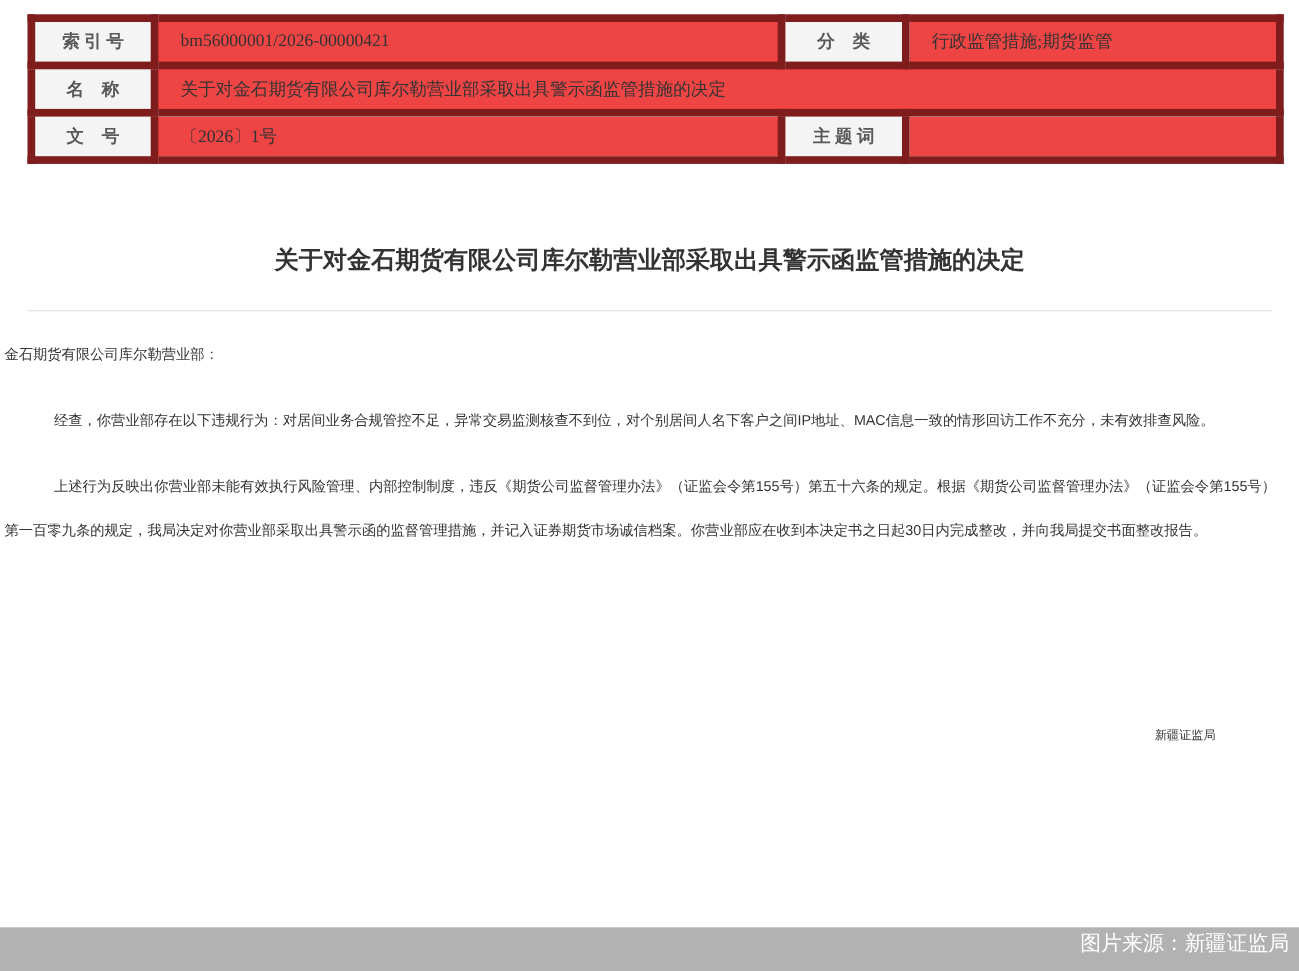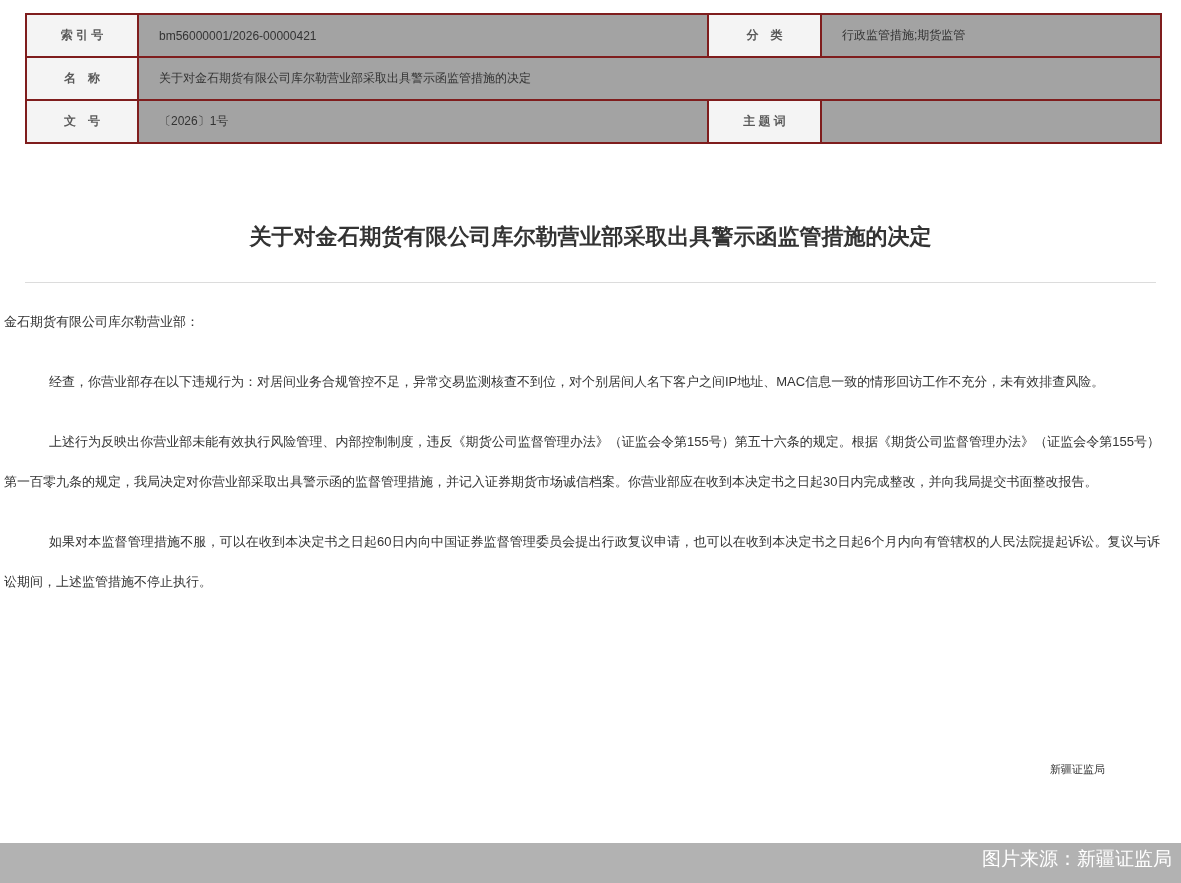--- a/index.html
+++ b/index.html
@@ -15,37 +15,38 @@
   
   table.meta-table {
     position: absolute;
     left: 25px;
     top: 13px;
     width: 1135px;
     border-collapse: collapse;
     table-layout: fixed;
   }
   .meta-table td {
-    border: 2px solid #7f1d1d;
+    border: 7px solid #7f1d1d;
     height: 43px;
-    font-size: 12px;
+    font-size: 16px;
     vertical-align: middle;
     overflow: hidden;
     white-space: nowrap;
+    font-family: Liberation Serif, serif;
   }
   .meta-table td.label-cell {
     background: #f4f4f4;
     color: #595959;
     font-weight: bold;
     text-align: center;
   }
   .meta-table td.value-cell {
     padding: 0 10px 0 20px;
     color: #333333;
-    background: #a3a3a3;
+    background: #ef4444;
   }
 
   
   .content {
     position: absolute;
     top: 186px;
     left: 0;
     width: 1181px;
   }
   .doc-title {
@@ -126,18 +127,17 @@
   </tbody>
 </table>
 
 <div class="content">
   <h1 class="doc-title">关于对金石期货有限公司库尔勒营业部采取出具警示函监管措施的决定</h1>
   <div class="divider"></div>
   <div class="doc-text">
     <p>金石期货有限公司库尔勒营业部：</p>
     <p class="indent">经查，你营业部存在以下违规行为：对居间业务合规管控不足，异常交易监测核查不到位，对个别居间人名下客户之间IP地址、MAC信息一致的情形回访工作不充分，未有效排查风险。</p>
     <p class="indent">上述行为反映出你营业部未能有效执行风险管理、内部控制制度，违反《期货公司监督管理办法》（证监会令第155号）第五十六条的规定。根据《期货公司监督管理办法》（证监会令第155号）第一百零九条的规定，我局决定对你营业部采取出具警示函的监督管理措施，并记入证券期货市场诚信档案。你营业部应在收到本决定书之日起30日内完成整改，并向我局提交书面整改报告。</p>
-    <p class="indent">如果对本监督管理措施不服，可以在收到本决定书之日起60日内向中国证券监督管理委员会提出行政复议申请，也可以在收到本决定书之日起6个月内向有管辖权的人民法院提起诉讼。复议与诉讼期间，上述监管措施不停止执行。</p>
   </div>
   <div class="signature">新疆证监局</div>
 </div>
 
 <div class="caption-bar">图片来源：新疆证监局</div>
 
 </body></html>

